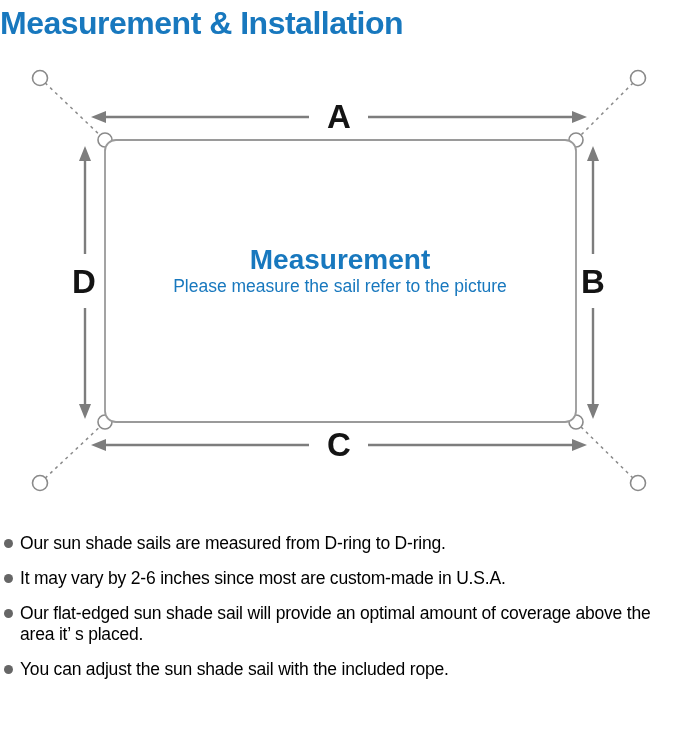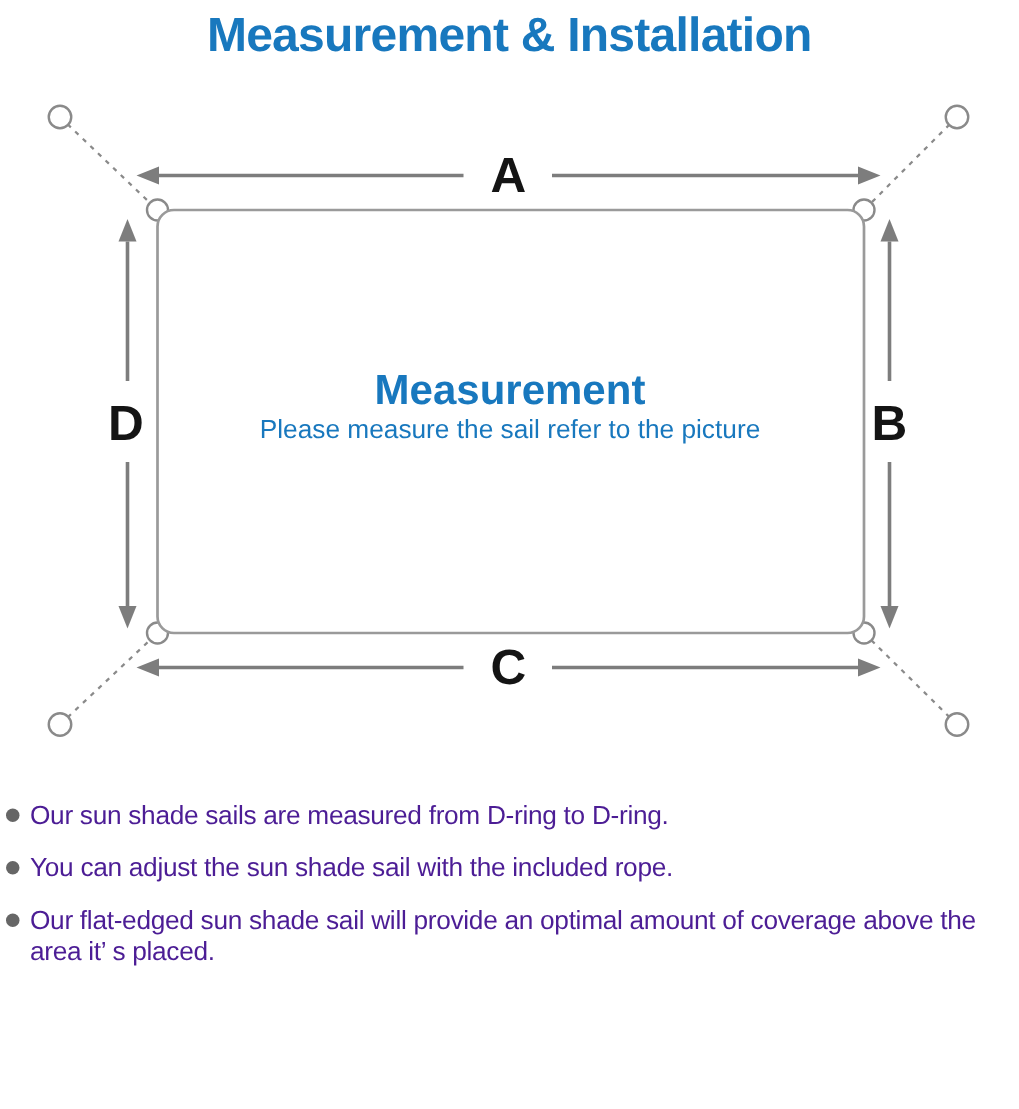--- a/index.html
+++ b/index.html
@@ -4,21 +4,21 @@
 <style>
   html,body{margin:0;padding:0;background:#ffffff;}
   body{
     width:679px;height:739px;overflow:hidden;
     font-family:"Liberation Sans","DejaVu Sans",sans-serif;
     -webkit-font-smoothing:antialiased;
   }
   .page{width:679px;height:739px;position:relative;background:#fff;}
   .title{
     margin:0;padding-top:4px;
-    text-align:center;
+    text-align:left;
     font-size:32px;font-weight:bold;letter-spacing:-0.5px;
     color:#1878be;line-height:38px;
   }
   .diagram{display:block;margin-top:13px;}
   .sail-stroke{stroke:#9a9a9a;}
   .arrow-line{stroke:#7d7d7d;stroke-width:2.4;}
   .arrow-head{fill:#7d7d7d;}
   .dash-line{stroke:#8a8a8a;stroke-width:1.5;stroke-dasharray:3 4;}
   .dim-label{
     font-family:"Liberation Sans","DejaVu Sans",sans-serif;
@@ -38,21 +38,21 @@
   .note{
     display:flex;align-items:flex-start;
     margin-bottom:14px;
   }
   .dot{
     width:9px;height:9px;border-radius:50%;
     background:#666666;flex-shrink:0;
     margin:6px 7px 0 0;
   }
   .note-text{
-    font-size:17.5px;line-height:21px;color:#4c1d95;
+    font-size:17.5px;line-height:21px;color:#000000;
     letter-spacing:-0.2px;max-width:650px;
   }
 </style>
 </head>
 <body>
 
 <div class="page">
 
   <h1 class="title">Measurement &amp; Installation</h1>
 
@@ -112,21 +112,25 @@
     <text class="center-sub" x="340" y="237">Please measure the sail refer to the picture</text>
   </svg>
 
   <ul class="notes">
     <li class="note">
       <span class="dot"></span>
       <span class="note-text">Our sun shade sails are measured from D-ring to D-ring.</span>
     </li>
     <li class="note">
       <span class="dot"></span>
-      <span class="note-text">You can adjust the sun shade sail with the included rope.</span>
+      <span class="note-text">It may vary by 2-6 inches since most are custom-made in U.S.A.</span>
     </li>
     <li class="note">
       <span class="dot"></span>
       <span class="note-text">Our flat-edged sun shade sail will provide an optimal amount of coverage above the area it’ s placed.</span>
+    </li>
+    <li class="note">
+      <span class="dot"></span>
+      <span class="note-text">You can adjust the sun shade sail with the included rope.</span>
     </li>
   </ul>
 
 </div>
 
 </body></html>

